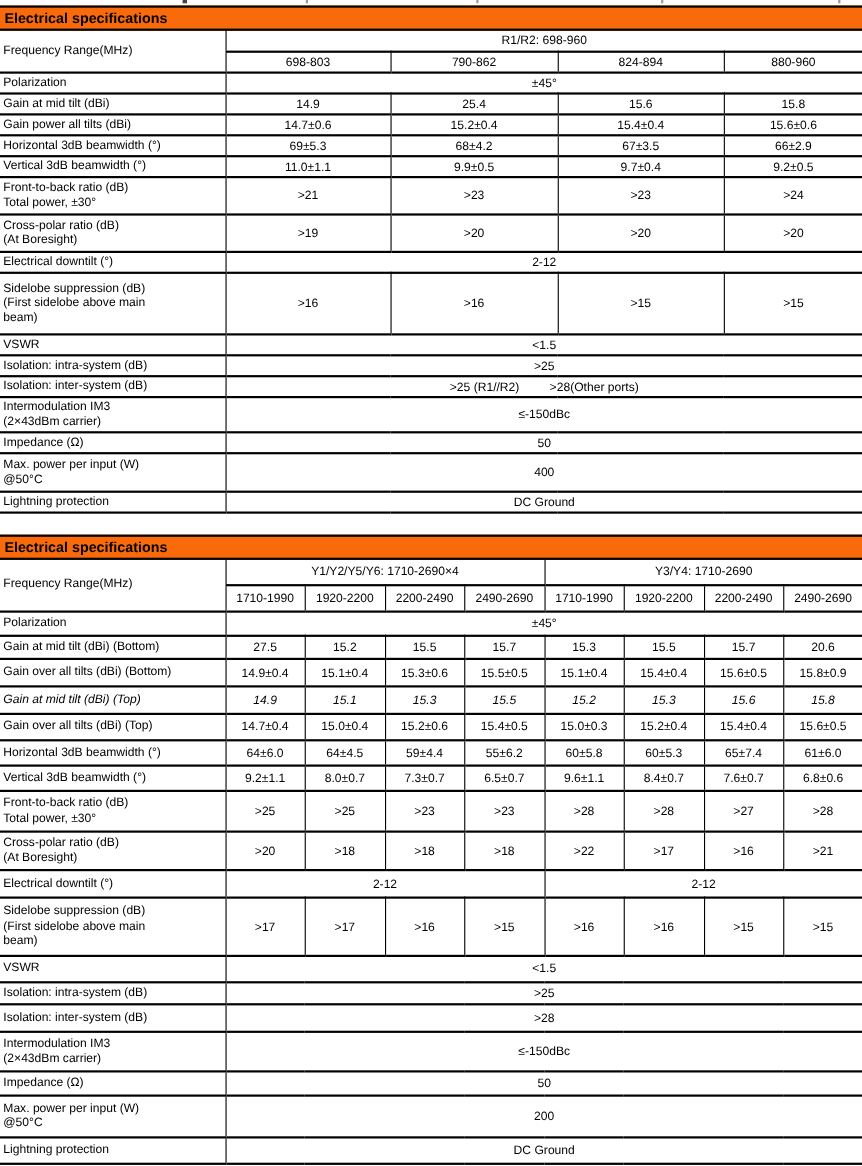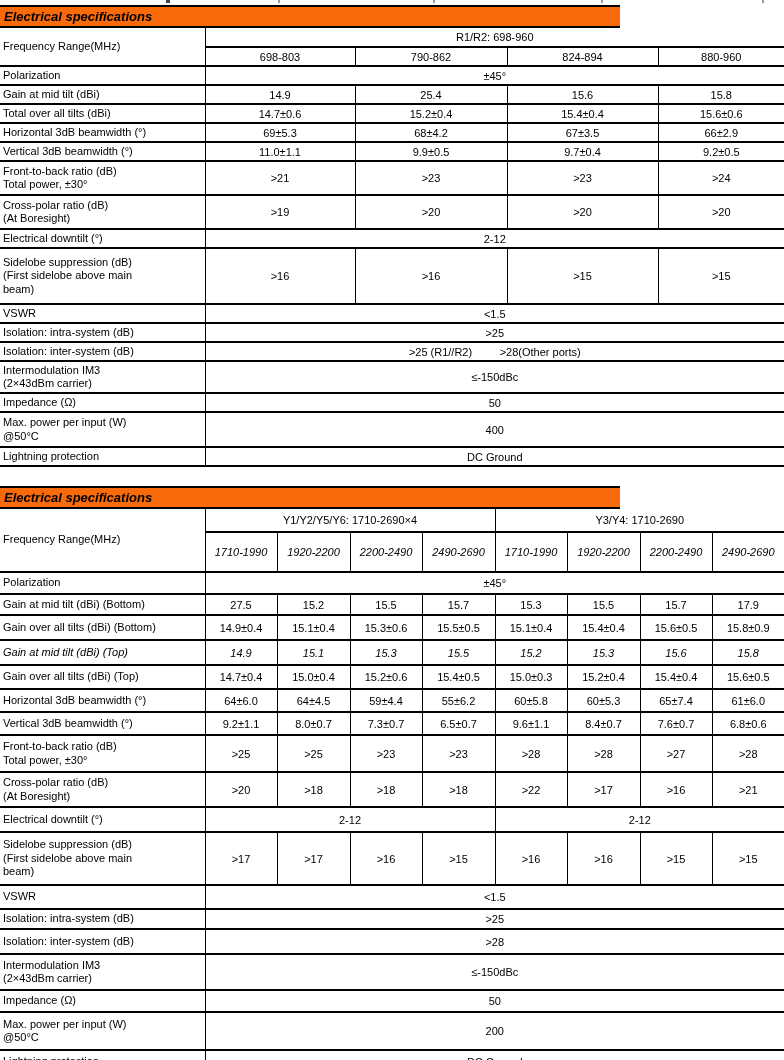--- a/index.html
+++ b/index.html
@@ -1,22 +1,22 @@
 <!DOCTYPE html>
 <html><head>
 <meta charset="utf-8">
 <style>
   * { margin:0; padding:0; box-sizing:border-box; }
   html,body { width:784px; height:1060px; background:#fff; overflow:hidden;
               font-family:"Liberation Sans", sans-serif; color:#000; }
   .top-strip { position:relative; height:5px; width:784px; }
   .tick { position:absolute; top:0; width:2px; height:3px; background:#9a9a9a; }
   .tick.dark { background:#444; width:4px; }
-  .title-bar { width:620px; height:23px; border-top:2px solid #000; border-bottom:2px solid #000;
-               display:flex; align-items:center;font-style:italic; }
+  .title-bar { width:784px; height:23px; border-top:2px solid #000; border-bottom:2px solid #000;
+               display:flex; align-items:center; }
   .title-bar span { font-size:13px; font-weight:bold; padding-left:4px; letter-spacing:0px; }
   table.spec { border-collapse:collapse; table-layout:fixed; width:784px; }
   table.spec td { border:1px solid #000; border-top-width:2px; border-bottom-width:2px;
                   font-size:11px; text-align:center; vertical-align:middle; padding:0;
                   overflow:hidden; }
   table.spec td.label { text-align:left; padding-left:3px; white-space:pre-line; line-height:1.22; }
   table.spec td:first-child { border-left:0; }
   table.spec td:last-child { border-right:0; }
   table.spec tr:first-child td { border-top:0; }
   .gap { height:19px; }
@@ -60,21 +60,21 @@
           <td colspan="4">±45°</td>
         </tr>
         <tr style="height: 19px;">
           <td class="label">Gain at mid tilt (dBi)</td>
           <td>14.9</td>
           <td>25.4</td>
           <td>15.6</td>
           <td>15.8</td>
         </tr>
         <tr style="height: 19px;">
-          <td class="label">Total over all tilts (dBi)</td>
+          <td class="label">Gain power all tilts (dBi)</td>
           <td>14.7±0.6</td>
           <td>15.2±0.4</td>
           <td>15.4±0.4</td>
           <td>15.6±0.6</td>
         </tr>
         <tr style="height: 19px;">
           <td class="label">Horizontal 3dB beamwidth (°)</td>
           <td>69±5.3</td>
           <td>68±4.2</td>
           <td>67±3.5</td>
@@ -167,21 +167,21 @@
         <col style="width: 73px;">
         <col style="width: 72px;">
         <col style="width: 72px;">
       </colgroup>
       <tbody>
         <tr style="height: 23px;">
           <td class="label" rowspan="2">Frequency Range(MHz)</td>
           <td colspan="4">Y1/Y2/Y5/Y6: 1710-2690×4</td>
           <td colspan="4">Y3/Y4: 1710-2690</td>
         </tr>
-        <tr style="height: 40px; font-style: italic;">
+        <tr style="height: 24px;">
           <td>1710-1990</td>
           <td>1920-2200</td>
           <td>2200-2490</td>
           <td>2490-2690</td>
           <td>1710-1990</td>
           <td>1920-2200</td>
           <td>2200-2490</td>
           <td>2490-2690</td>
         </tr>
         <tr style="height: 22px;">
@@ -190,21 +190,21 @@
         </tr>
         <tr style="height: 21px; padding-left: 38px;">
           <td class="label">Gain at mid tilt (dBi) (Bottom)</td>
           <td>27.5</td>
           <td>15.2</td>
           <td>15.5</td>
           <td>15.7</td>
           <td>15.3</td>
           <td>15.5</td>
           <td>15.7</td>
-          <td>17.9</td>
+          <td>20.6</td>
         </tr>
         <tr style="height: 25px;">
           <td class="label">Gain over all tilts (dBi) (Bottom)</td>
           <td>14.9±0.4</td>
           <td>15.1±0.4</td>
           <td>15.3±0.6</td>
           <td>15.5±0.5</td>
           <td>15.1±0.4</td>
           <td>15.4±0.4</td>
           <td>15.6±0.5</td>

